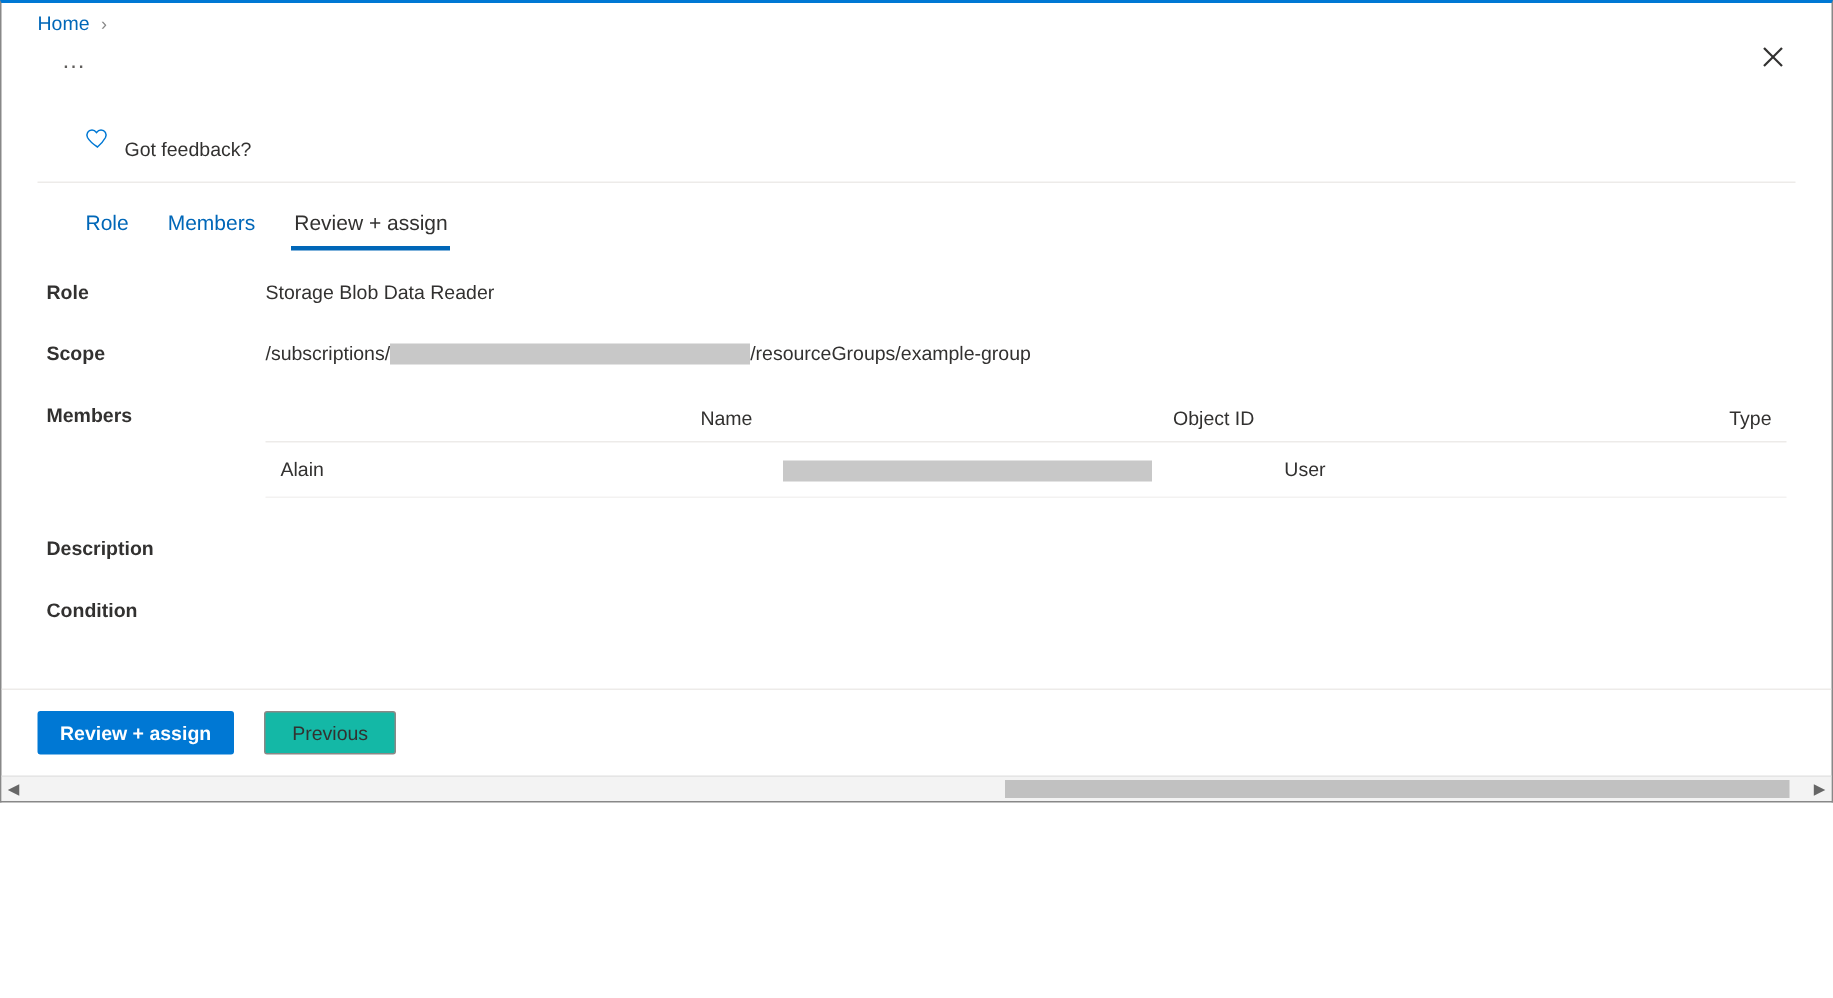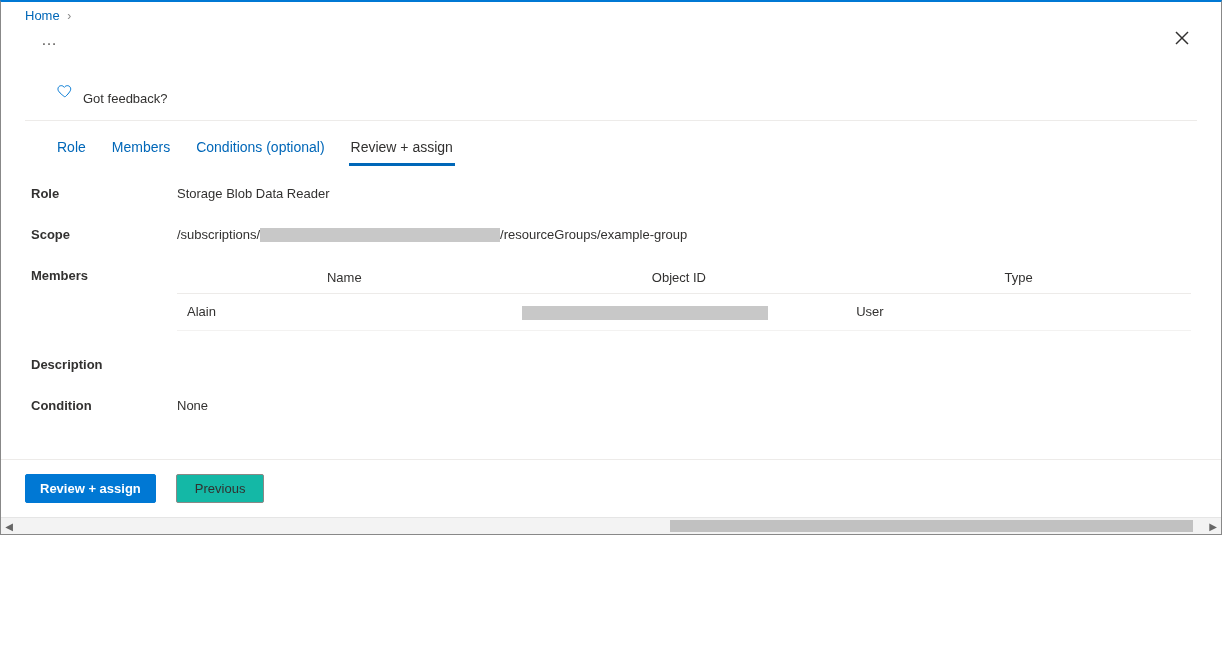--- a/index.html
+++ b/index.html
@@ -128,21 +128,21 @@
     vertical-align: middle;
   }
   .redact.wide { width: 240px; }
   .redact.mid  { width: 246px; height:14px; }
   .members-table {
     width: 100%;
     border-collapse: collapse;
     margin-top: -2px;
   }
   .members-table th {
-    text-align: center;
+    text-align: right;
     font-weight: 400;
     color: #323130;
     padding: 8px 10px;
     border-bottom: 1px solid #edebe9;
     font-size: 13px;
   }
   .members-table td {
     padding: 10px 10px;
     border-bottom: 1px solid #f3f2f1;
     font-size: 13px;
@@ -228,21 +228,20 @@
   <div class="feedback-row">
     <svg class="heart-icon" viewBox="0 0 24 24">
       <path d="M12 21s-7.5-4.9-10-9.5C.4 8 2.5 4 6.5 4c2 0 3.5 1.2 4.5 2.5C12 5.2 13.5 4 15.5 4 19.5 4 21.6 8 20 11.5 17.5 16.1 12 21 12 21z"></path>
     </svg>
     <span>Got feedback?</span>
   </div>
 
   <div class="tabs">
     <div class="tab">Role</div>
     <div class="tab">Members</div>
-    <div class="tab">Conditions (optional)</div>
     <div class="tab active">Review + assign</div>
   </div>
 
   <div class="content">
 
     <div class="row">
       <div class="label">Role</div>
       <div class="value">Storage Blob Data Reader</div>
     </div>
 
@@ -276,21 +275,20 @@
         </table>
       </div>
     </div>
 
     <div class="row">
       <div class="label">Description</div>
     </div>
 
     <div class="row">
       <div class="label">Condition</div>
-      <div class="value">None</div>
     </div>
 
   </div>
 
   <div class="footer">
     <button class="btn btn-primary">Review + assign</button>
     <button class="btn btn-secondary">Previous</button>
   </div>
 
   <div class="hscroll">

